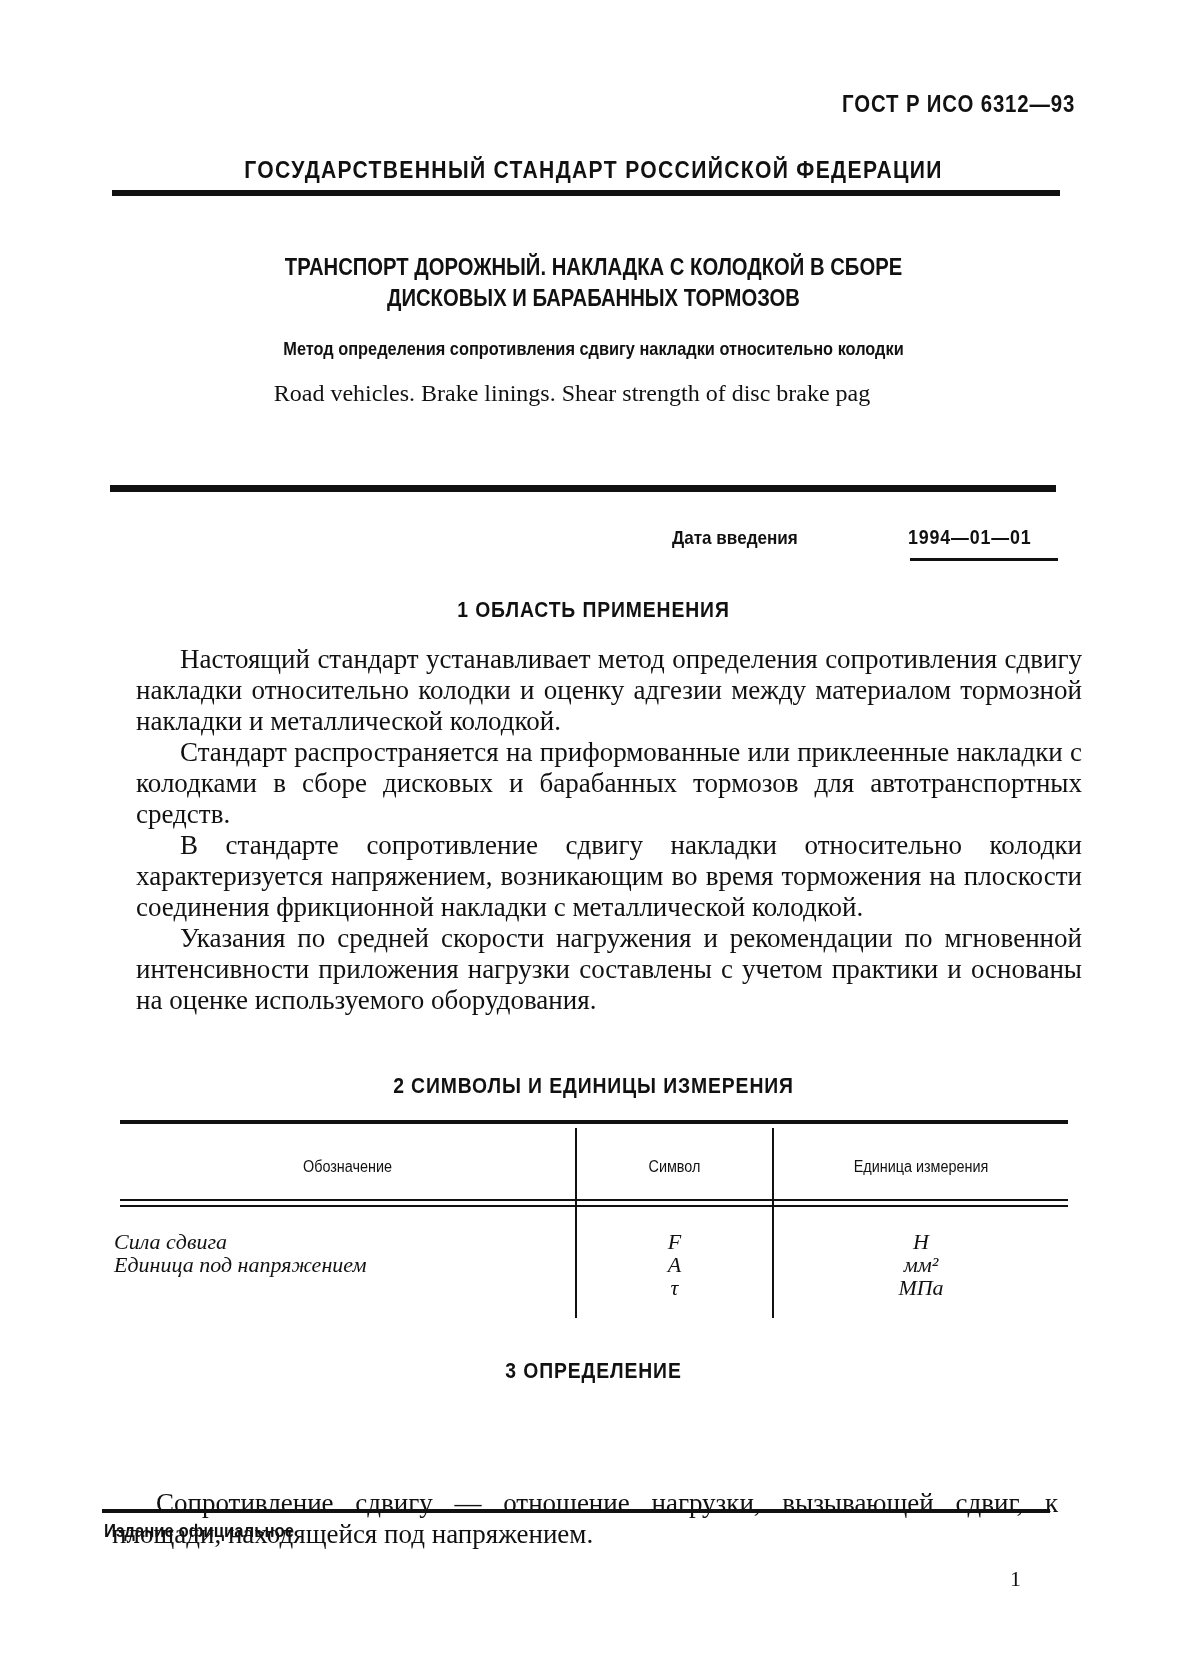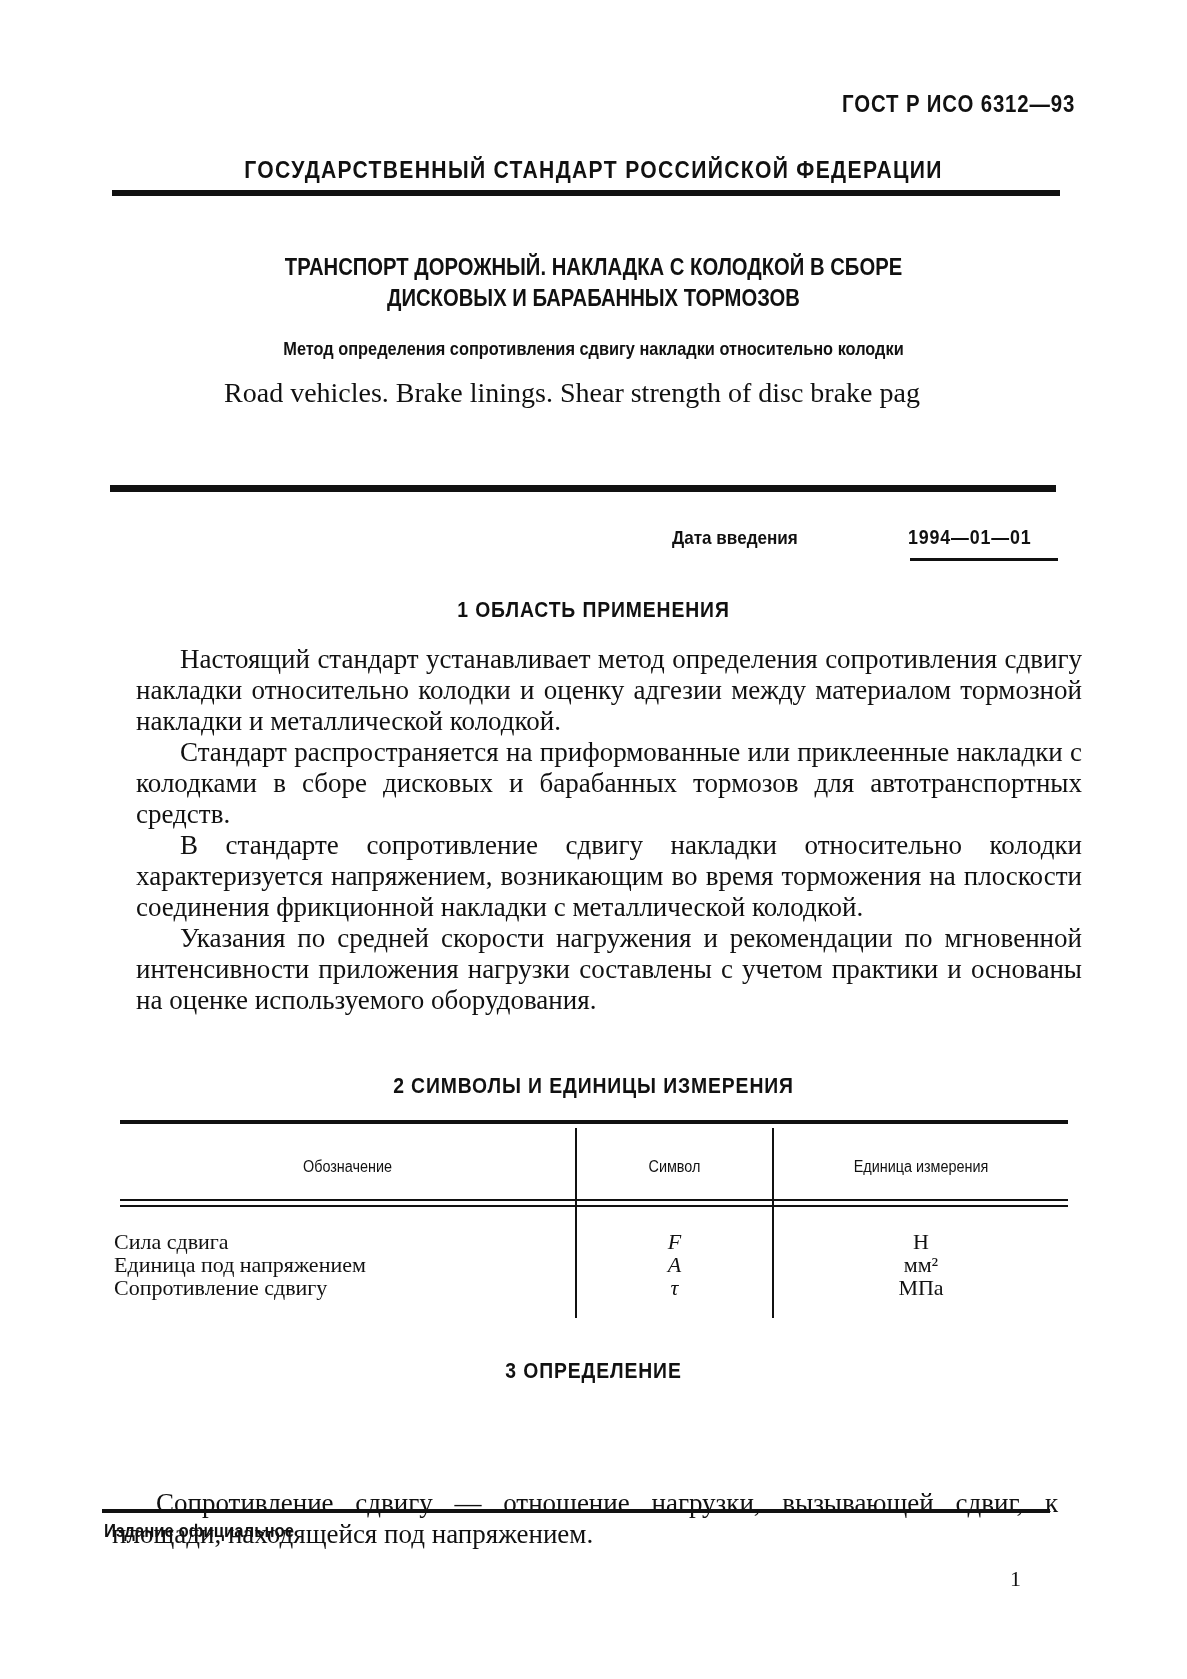--- a/index.html
+++ b/index.html
@@ -9,21 +9,21 @@
   }
   .abs { position: absolute; }
   .rule { position: absolute; background: #111; }
 
   #doc-code { top: 90px; right: 112px; font-size: 24px; font-weight: bold; font-family: "Liberation Sans", sans-serif; letter-spacing: 1px; transform: scaleX(0.85); transform-origin: right; }
   #org-title { top: 156px; left: 0; width: 1187px; text-align: center; font-size: 24px; font-weight: bold; font-family: "Liberation Sans", sans-serif; letter-spacing: 1.5px; transform: scaleX(0.88); }
   #rule-top { top: 190px; left: 112px; width: 948px; height: 6px; }
 
   #main-title { top: 252px; left: 0; width: 1187px; text-align: center; font-size: 23px; font-weight: bold; font-family: "Liberation Sans", sans-serif; line-height: 31px; transform: scaleX(0.88); }
   #subtitle { top: 338px; left: 0; width: 1187px; text-align: center; font-size: 19px; font-weight: bold; font-family: "Liberation Sans", sans-serif; transform: scaleX(0.86); }
-  #en-title { top: 380px; left: 0; width: 1144px; text-align: center; font-size: 28px; line-height: 26px; font-family: "Liberation Serif", serif; }
+  #en-title { top: 380px; left: 0; width: 1144px; text-align: center; font-size: 24px; line-height: 26px; font-family: "Liberation Serif", serif; }
 
   #rule-mid { top: 485px; left: 110px; width: 946px; height: 7px; }
 
   #intro-label { top: 527px; left: 672px; font-size: 19px; font-weight: bold; font-family: "Liberation Sans", sans-serif; transform: scaleX(0.9); transform-origin: left; }
   #intro-date { top: 525px; left: 908px; font-size: 21px; font-weight: bold; font-family: "Liberation Sans", sans-serif; letter-spacing: 1px; transform: scaleX(0.85); transform-origin: left; }
   #rule-date { top: 558px; left: 910px; width: 148px; height: 3px; }
 
   .section-heading { left: 0; width: 1187px; text-align: center; font-size: 22px; font-weight: bold; font-family: "Liberation Sans", sans-serif; letter-spacing: 1px; transform: scaleX(0.88); }
   #sec1-heading { top: 597px; }
   #sec2-heading { top: 1073px; }
@@ -42,21 +42,21 @@
   #t-vline1 { top: 8px; left: 455px; width: 2px; height: 190px; }
   #t-vline2 { top: 8px; left: 652px; width: 2px; height: 190px; }
   .th { top: 38px; font-size: 16px; font-family: "Liberation Sans", sans-serif; text-align: center; transform: scaleX(0.9); }
   #th-name { left: 0; width: 455px; }
   #th-symbol { left: 457px; width: 195px; }
   #th-unit { left: 654px; width: 294px; }
   .td-col { top: 110px; font-size: 22px; line-height: 23px; }
   #td-names { left: -6px; width: 440px; font-family: "Liberation Serif", serif; }
   #td-symbols { left: 457px; width: 195px; text-align: center; font-style: italic; font-family: "Liberation Serif", serif; }
   #td-units { left: 654px; width: 294px; text-align: center; font-family: "Liberation Serif", serif; }
-  .td-col div { height: 23px; }
+  .td-col div { height: 23px; font-style: italic; }
 
   #rule-bottom { top: 1509px; left: 102px; width: 948px; height: 4px; }
   #edition { top: 1520px; left: 104px; font-size: 19px; font-weight: bold; font-family: "Liberation Sans", sans-serif; transform: scaleX(0.88); transform-origin: left; }
   #page-num { top: 1566px; left: 1010px; font-size: 22px; font-family: "Liberation Serif", serif; }
 </style>
 </head>
 <body>
 
 <div class="abs" id="doc-code">ГОСТ Р ИСО 6312—93</div>
 <div class="abs" id="org-title">ГОСУДАРСТВЕННЫЙ СТАНДАРТ РОССИЙСКОЙ ФЕДЕРАЦИИ</div>
@@ -93,21 +93,20 @@
   <div class="rule" id="t-vline2"></div>
   <div class="abs th" id="th-name">Обозначение</div>
   <div class="abs th" id="th-symbol">Символ</div>
   <div class="abs th" id="th-unit">Единица измерения</div>
   <div class="rule" id="t-rule-mid1"></div>
   <div class="rule" id="t-rule-mid2"></div>
 
   <div class="abs td-col" id="td-names">
     <div>Сила сдвига</div>
     <div>Единица под напряжением</div>
-    <div>Сопротивление сдвигу</div>
   </div>
   <div class="abs td-col" id="td-symbols">
     <div>F</div>
     <div>A</div>
     <div>τ</div>
   </div>
   <div class="abs td-col" id="td-units">
     <div>Н</div>
     <div>мм²</div>
     <div>МПа</div>

